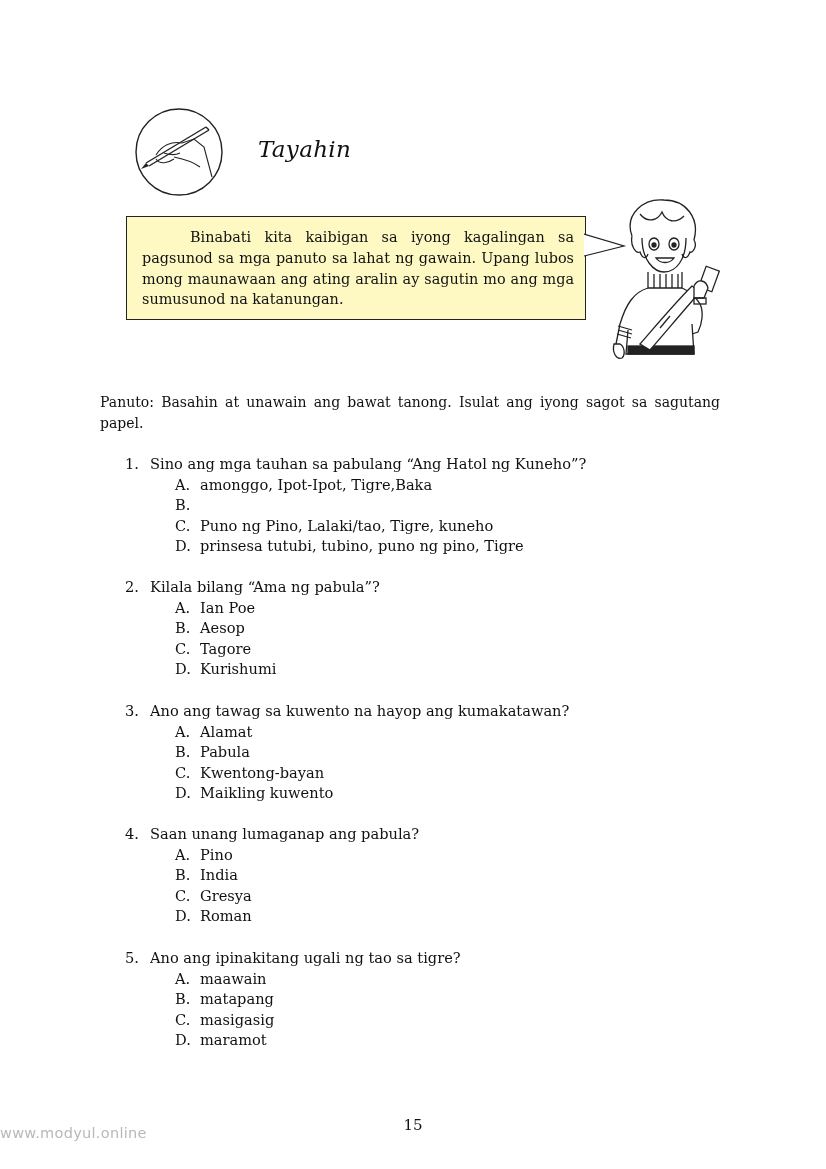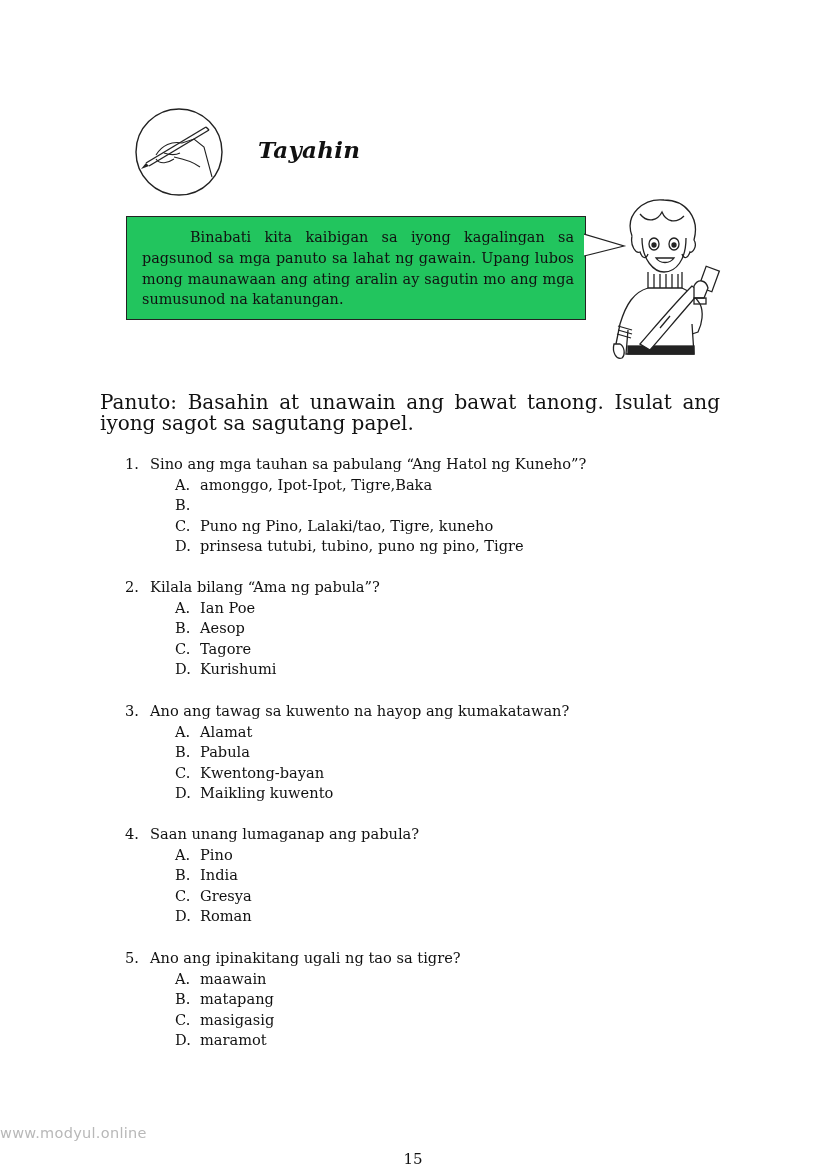--- a/index.html
+++ b/index.html
@@ -1,31 +1,31 @@
 <!DOCTYPE html>
 <html><head>
 <meta charset="utf-8">
 <style>
   html, body { margin: 0; padding: 0; background: #ffffff; }
   body { width: 826px; height: 1169px; position: relative; overflow: hidden; color: #111; font-family: "DejaVu Serif", serif; }
   .abs { position: absolute; }
   #pen-icon { left: 134px; top: 107px; width: 90px; height: 90px; }
-  #title { left: 258px; top: 136px; font-family: "DejaVu Serif", serif; font-weight: bold; font-style: italic; font-size: 23px; letter-spacing: 0.3px; }
-  #bubble { left: 126px; top: 216px; width: 460px; height: 104px; border: 1.3px solid #222; box-sizing: border-box; background: #22c55e; }
+  #title { left: 258px; top: 136px; font-family: "DejaVu Serif", serif; font-weight: normal; font-style: italic; font-size: 23px; letter-spacing: 0.3px; }
+  #bubble { left: 126px; top: 216px; width: 460px; height: 104px; border: 1.3px solid #222; box-sizing: border-box; background: #fef9c3; }
   #bubble-tail { left: 584px; top: 228px; width: 44px; height: 36px; }
   #bubble-text { position: absolute; left: 15px; top: 10px; width: 432px; font-size: 14.4px; line-height: 20.8px; text-align: justify; }
   #bubble-text .indent { display: inline-block; width: 48px; }
   #character { left: 604px; top: 194px; width: 118px; height: 168px; }
-  #instructions { left: 100px; top: 392px; width: 620px; font-size: 20px; line-height: 20.6px; text-align: justify; }
+  #instructions { left: 100px; top: 392px; width: 620px; font-size: 14px; line-height: 20.6px; text-align: justify; }
   .question { left: 125px; width: 600px; font-size: 14.6px; line-height: 20.6px; }
   .q-stem { display: flex; }
   .q-num { width: 25px; }
   .choice { display: flex; padding-left: 50px; }
   .c-letter { width: 25px; }
-  #page-number { left: 0; width: 826px; top: 1150px; text-align: center; font-size: 15px; }
+  #page-number { left: 0; width: 826px; top: 1116px; text-align: center; font-size: 15px; }
   #watermark { left: 0; width: 826px; top: 1125px; text-align: left; font-family: "DejaVu Sans", sans-serif; font-size: 14.5px; color: #b8b8b8; letter-spacing: 0.3px; }
 </style>
 </head>
 <body>
 
 <div id="pen-icon" class="abs">
   <svg width="90" height="90" viewBox="0 0 90 90">
     <circle cx="45" cy="45" r="43" fill="none" stroke="#222" stroke-width="1.4"></circle>
     <line x1="12" y1="56" x2="72" y2="20" stroke="#222" stroke-width="1.4"></line>
     <line x1="15" y1="59" x2="75" y2="23" stroke="#222" stroke-width="1.4"></line>

